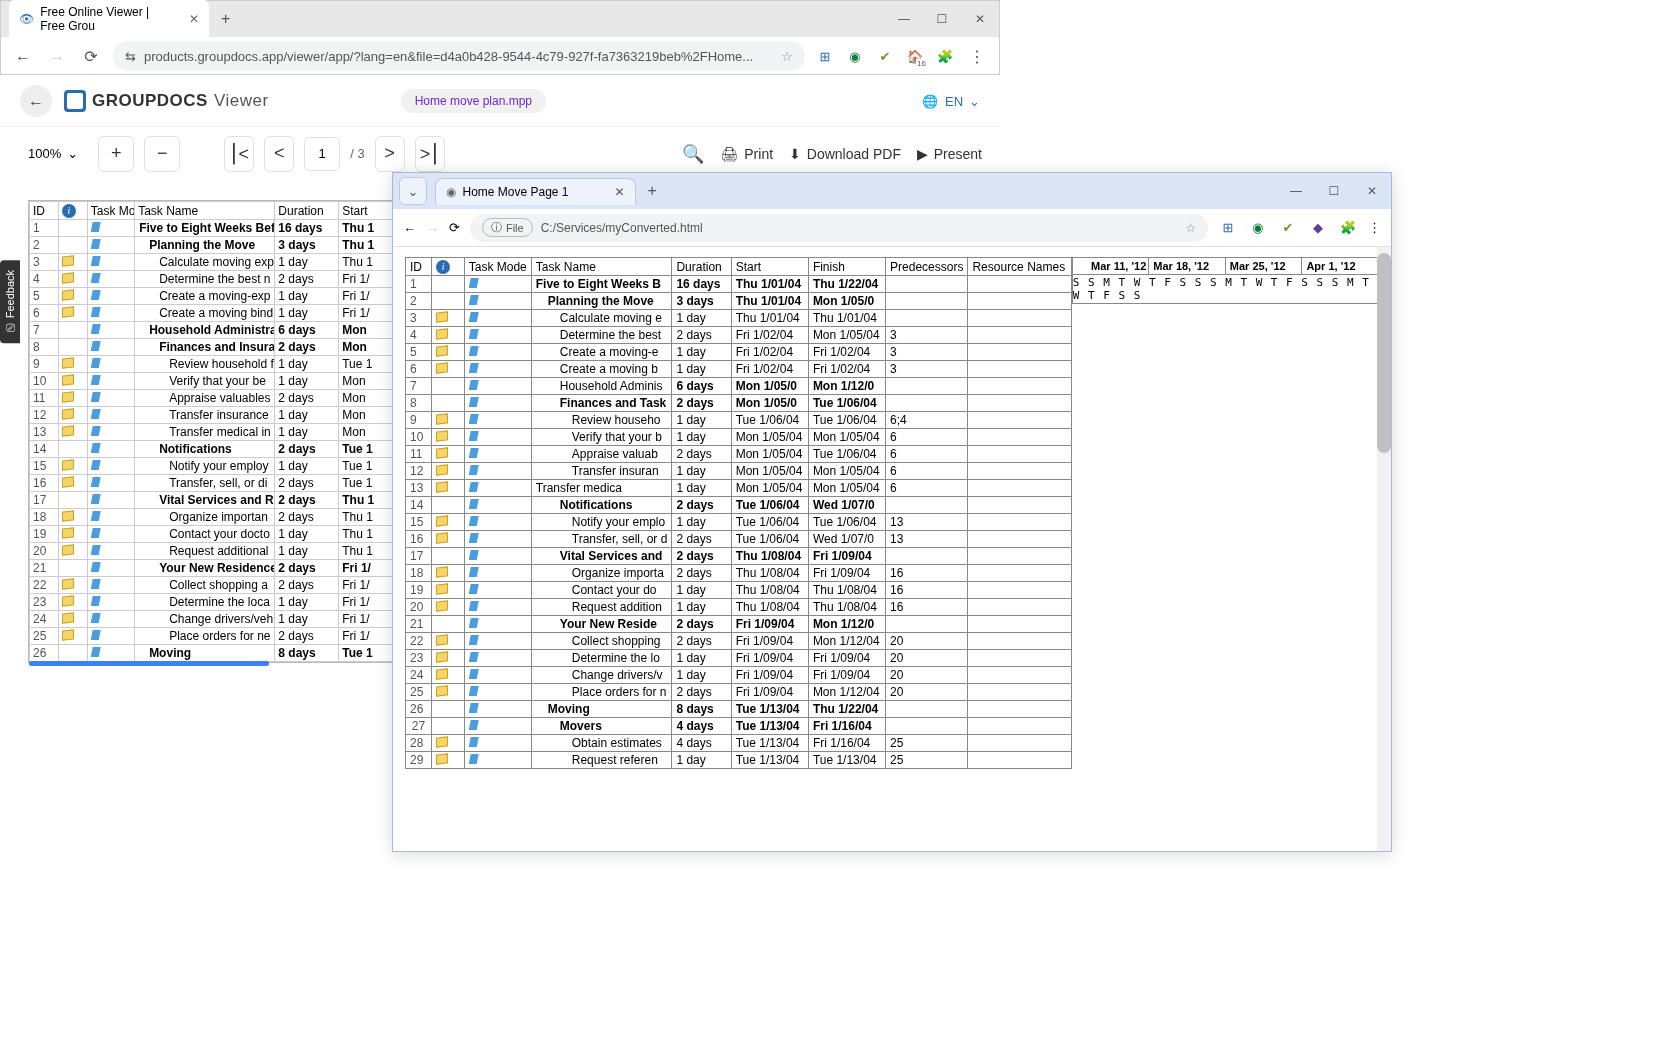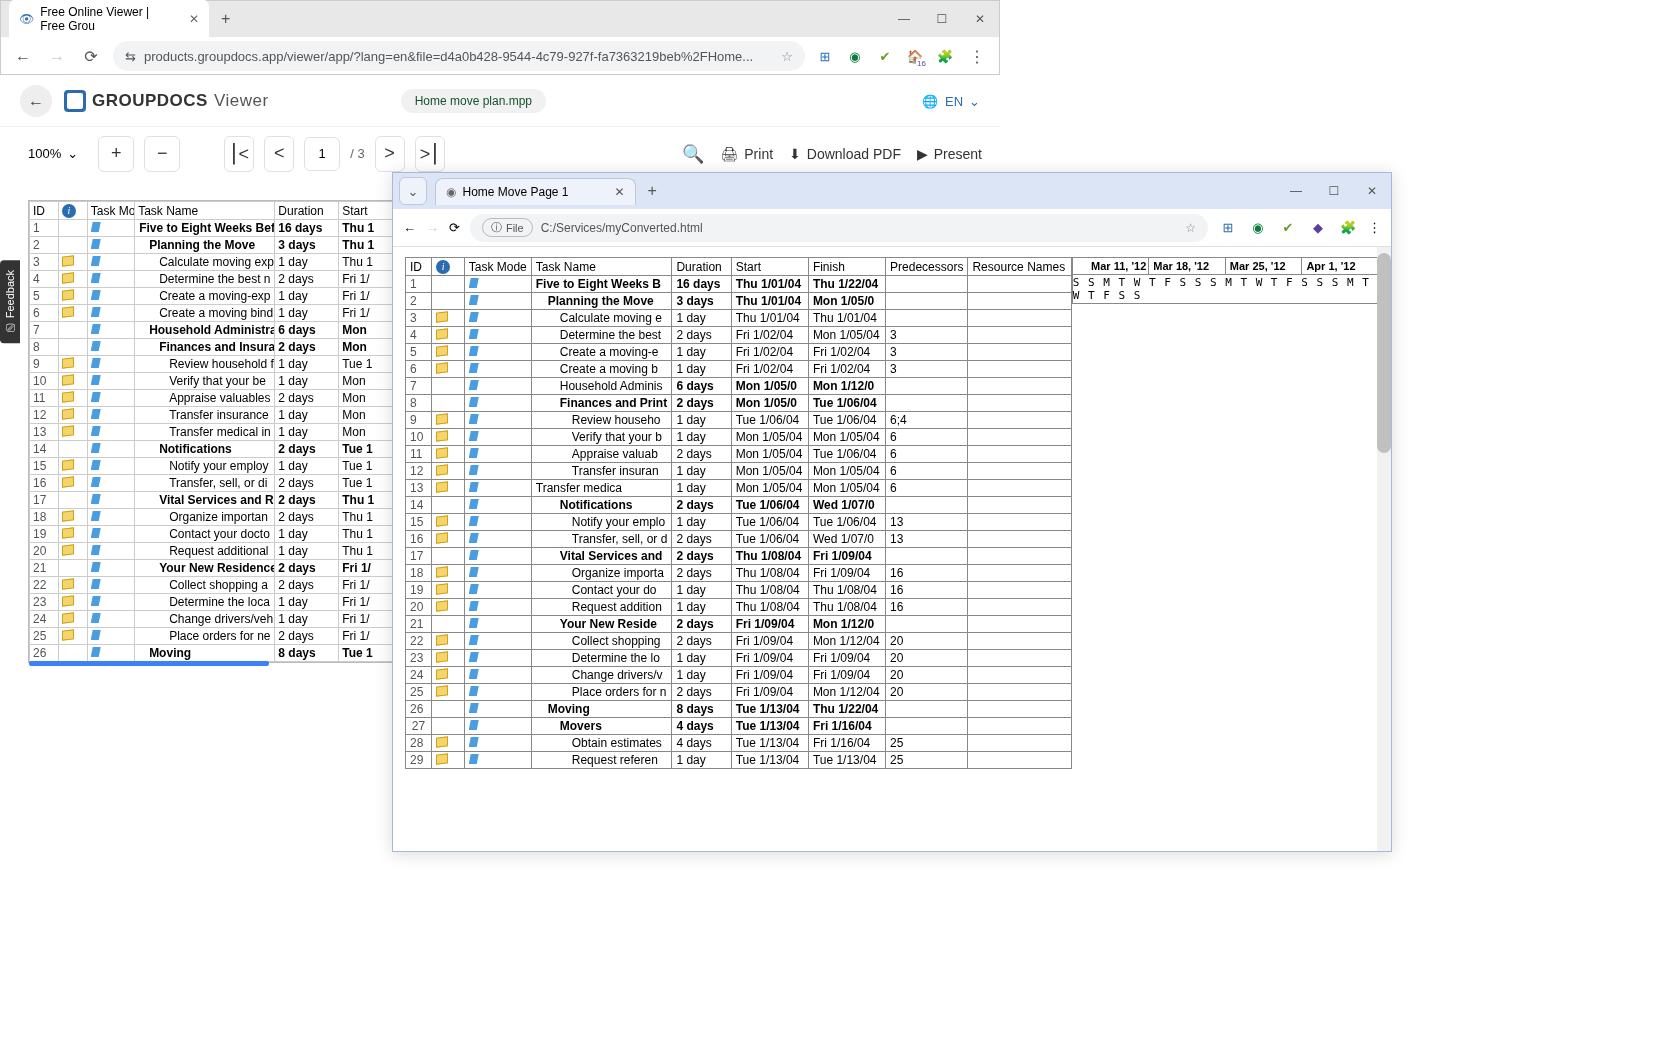--- a/index.html
+++ b/index.html
@@ -20,21 +20,21 @@
 .ext-icon { width: 20px; height: 20px; display: inline-flex; align-items: center; justify-content: center; font-size: 13px; }
 
 
 .gd-header { position: absolute; top: 76px; left: 0; width: 1000px; background: #fff; }
 .gd-top { height: 50px; display: flex; align-items: center; padding: 0 20px; gap: 12px; }
 .gd-back { width: 32px; height: 32px; border-radius: 50%; background: #eee; display: flex; align-items: center; justify-content: center; cursor: pointer; font-size: 16px; color: #444; }
 .gd-logo { display: flex; align-items: center; gap: 6px; font-weight: bold; font-size: 17px; letter-spacing: 0.5px; color: #333; }
 .gd-logo .logoimg { width: 22px; height: 22px; background: #2b6cb0; border-radius: 4px; position: relative; }
 .gd-logo .logoimg::before { content: ''; position: absolute; top: 3px; left: 3px; right: 3px; bottom: 3px; background: #fff; border-radius: 2px; }
 .gd-viewer-label { font-size: 17px; color: #555; font-weight: normal; }
-.gd-filechip { background: #f1f1f1; border-radius: 14px; padding: 5px 14px; font-size: 12px; color: #14532d; margin-left: 120px; }
+.gd-filechip { background: #f1f1f1; border-radius: 14px; padding: 5px 14px; font-size: 12px; color: #6d28d9; margin-left: 120px; }
 .gd-lang { margin-left: auto; display: flex; align-items: center; gap: 6px; color: #2b6cb0; cursor: pointer; }
 .gd-toolbar { height: 54px; display: flex; align-items: center; padding: 0 18px; gap: 10px; border-top: 1px solid #f2f2f2; }
 .gd-zoom { display: flex; align-items: center; gap: 6px; padding: 4px 10px; border-radius: 4px; cursor: pointer; }
 .gd-btn { width: 36px; height: 36px; border: 1px solid #e0e0e0; border-radius: 6px; display: flex; align-items: center; justify-content: center; cursor: pointer; font-size: 18px; color: #333; background: #fff; }
 .gd-btn.small { width: 30px; }
 .gd-input { width: 36px; height: 34px; border: 1px solid #e0e0e0; border-radius: 6px; text-align: center; font-size: 13px; }
 .gd-pagetotal { font-size: 13px; color: #666; }
 .gd-actions { margin-left: auto; display: flex; align-items: center; gap: 16px; }
 .gd-action { display: flex; align-items: center; gap: 6px; cursor: pointer; font-size: 14px; color: #333; }
 
@@ -529,21 +529,21 @@
               <td style="font-weight:bold;">6 days</td>
               <td style="font-weight:bold;">Mon 1/05/0</td>
               <td style="font-weight:bold;">Mon 1/12/0</td>
               <td></td>
               <td></td>
             </tr>
             <tr>
               <td style="text-align:left;color:#555">8</td>
               <td></td>
               <td><span class="mode-icon"></span></td>
-              <td style="font-weight:bold;padding-left:28px">Finances and Print</td>
+              <td style="font-weight:bold;padding-left:28px">Finances and Task</td>
               <td style="font-weight:bold;">2 days</td>
               <td style="font-weight:bold;">Mon 1/05/0</td>
               <td style="font-weight:bold;">Tue 1/06/04</td>
               <td></td>
               <td></td>
             </tr>
             <tr>
               <td style="text-align:left;color:#555">9</td>
               <td><span class="note-icon"></span></td>
               <td><span class="mode-icon"></span></td>

